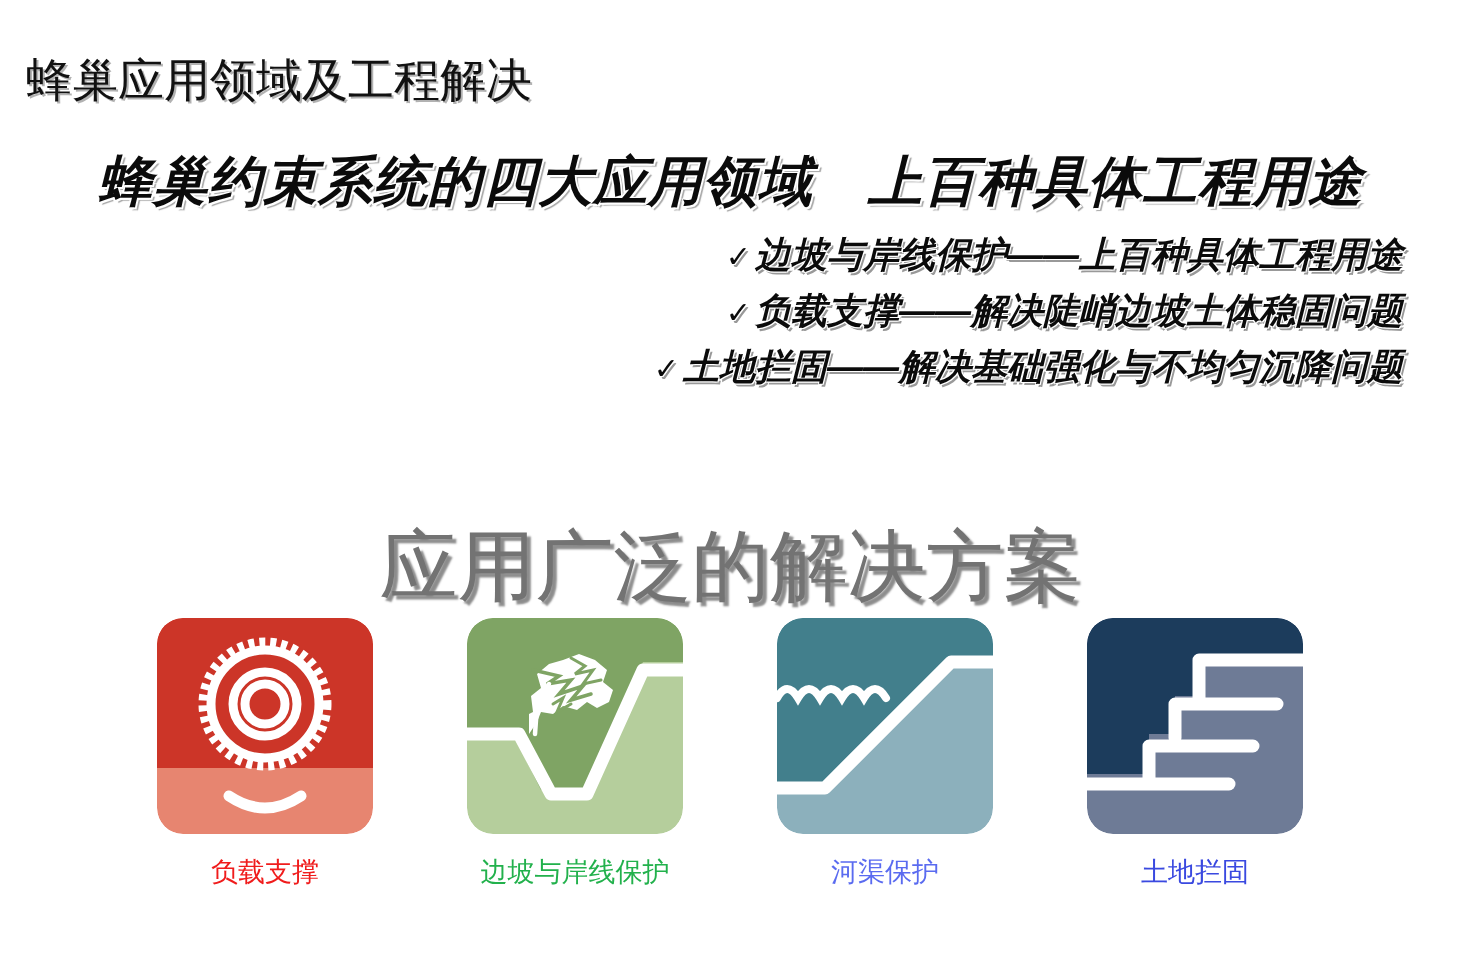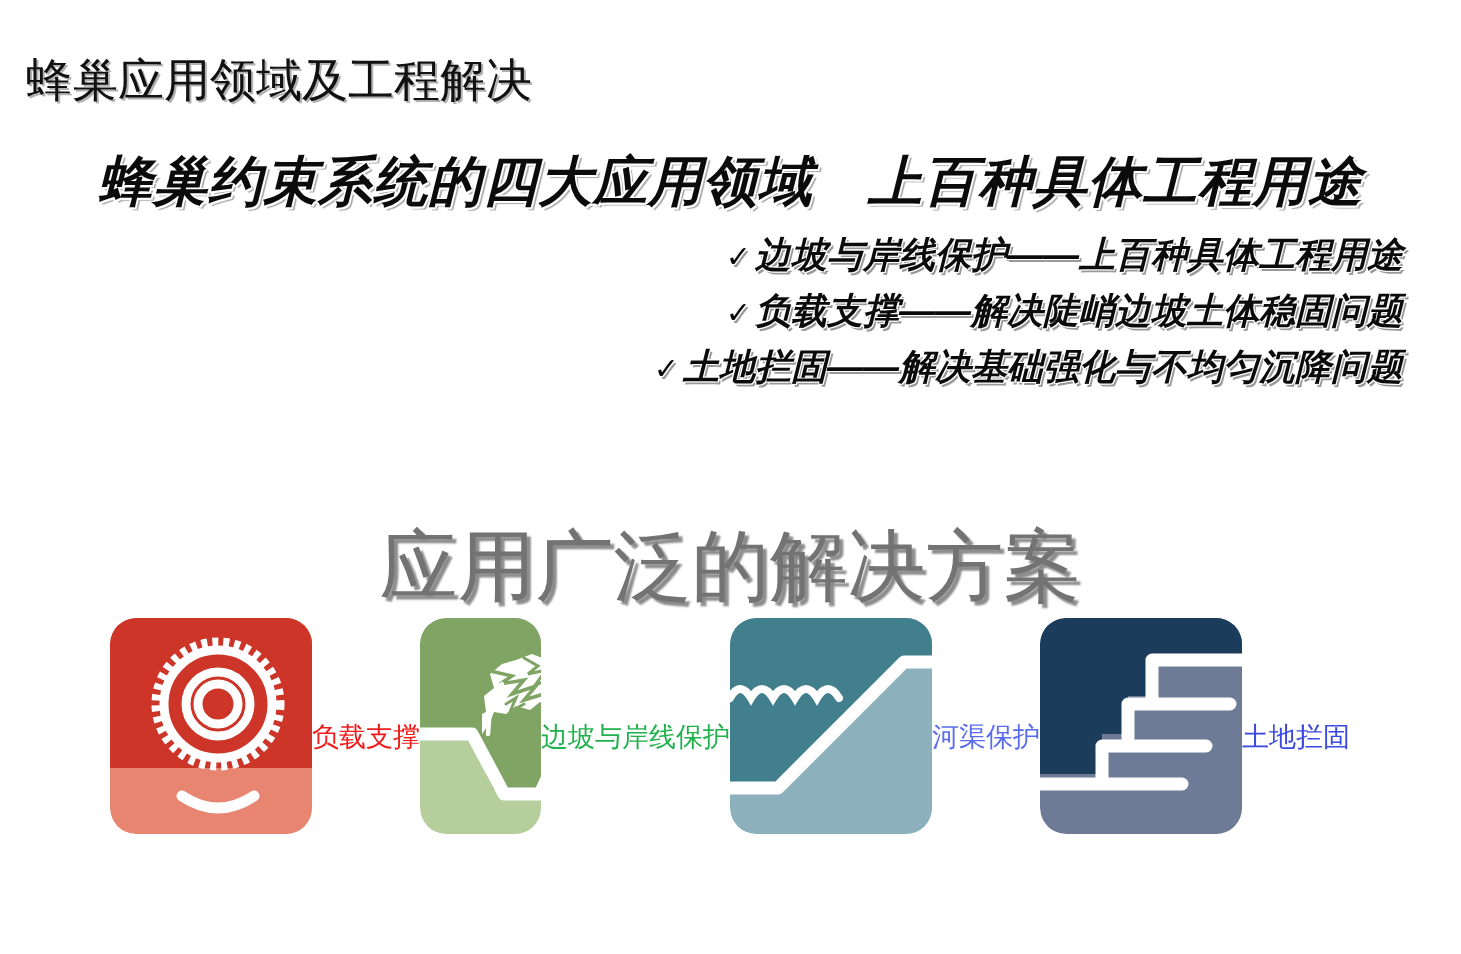--- a/index.html
+++ b/index.html
@@ -100,21 +100,21 @@
     position: absolute;
     left: 110px;
     top: 618px;
     width: 1241px;
     display: flex;
     justify-content: flex-start;
   }
   .icon-cell {
     width: 310px;
     display: flex;
-    flex-direction: row;
+    flex-direction: column;
     align-items: center;
   }
   .icon-tile {
     width: 216px;
     height: 216px;
     border-radius: 26px;
     overflow: hidden;
     position: relative;
   }
   .icon-tile svg { display: block; width: 216px; height: 216px; }

